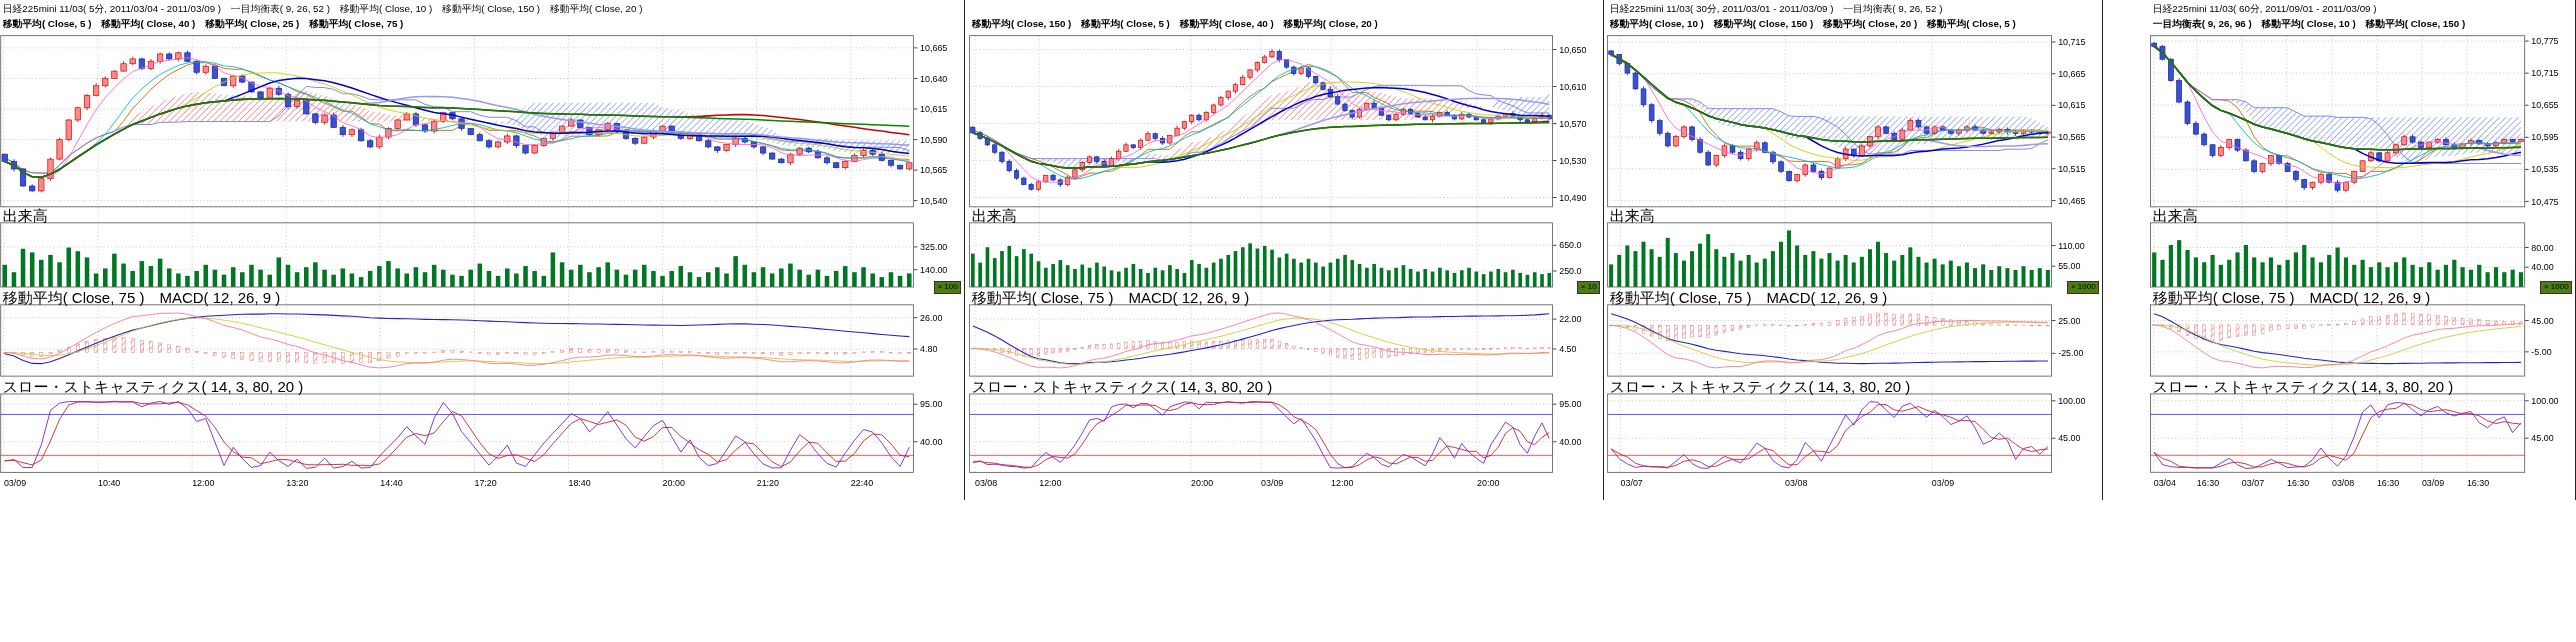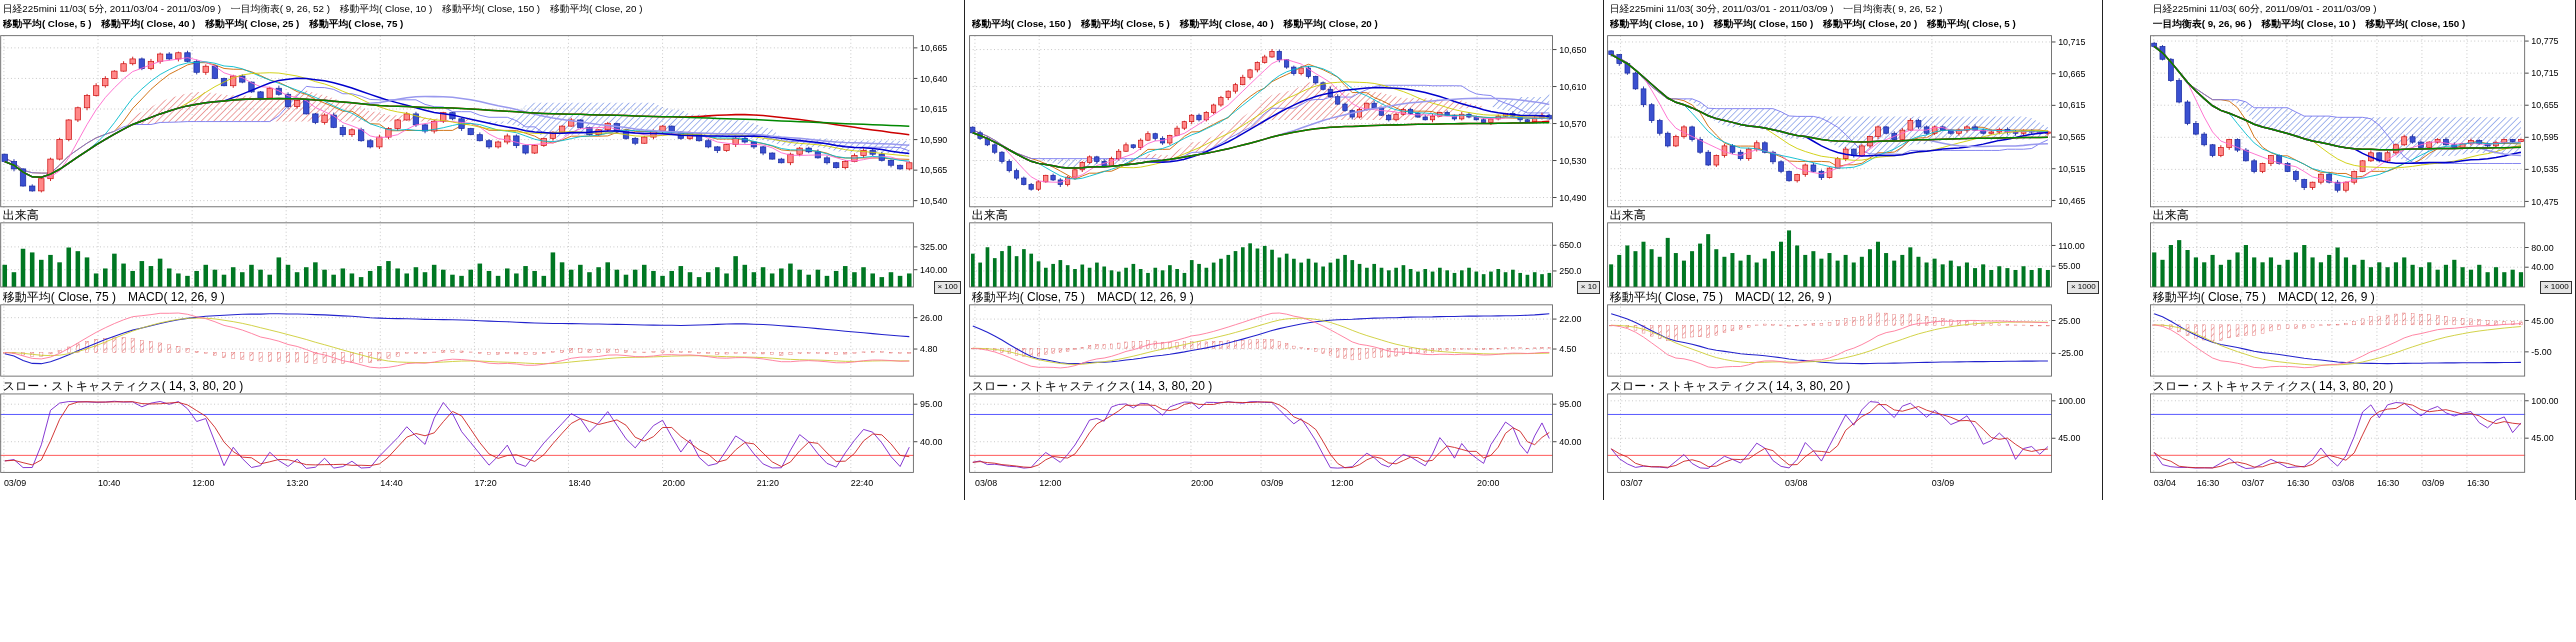--- a/index.html
+++ b/index.html
@@ -7,24 +7,24 @@
   .screen { position:relative; width:2576px; height:642px; background:#ffffff; overflow:hidden; }
   .panel { position:absolute; top:0; height:500px; background:#ffffff; border-right:0.9px solid #222222; }
   .p0 { left:0;      width:965px; }
   .p1 { left:969px; width:635px; }
   .p2 { left:1607px; width:496px; }
   .p3 { left:2150px; width:426px; }
   .chart-host { position:absolute; left:0; top:0; width:100%; height:492px; }
   .hdr { position:absolute; left:2.7px; width:calc(100% - 5.4px); height:12.5px;
          font-size:9.8px; line-height:12.5px; color:#000; white-space:nowrap; overflow:hidden; }
   .hdr1 { top:2.7px; } .hdr2 { top:18px;font-weight:bold; }
-  .sublbl { position:absolute; left:2.7px; font-size:12px; line-height:11.6px; color:#000; white-space:nowrap; }
+  .sublbl { position:absolute; left:2.7px; font-size:15px; line-height:11.6px; color:#000; white-space:nowrap; }
   .lbl-vol { top:210px; } .lbl-macd { top:292px; } .lbl-stoch { top:381px; }
   .badge { position:absolute; right:2.7px; top:281px; font-size:8px; line-height:10.7px;
-           border:0.9px solid #333; background:#e5e5e5; padding:0 2.7px; color:#000; }
+           border:0.9px solid #333; background:#4d7c0f; padding:0 2.7px; color:#000; }
   svg text { font-family:"Liberation Sans","DejaVu Sans",sans-serif; font-size:10px; fill:#000; }
 </style>
 </head>
 <body>
 
 <div class="screen">
 
   <div class="panel p0">
     <div class="chart-host"><svg width="964" height="492" xmlns="http://www.w3.org/2000/svg" viewBox="0 0 1081 552">
           <defs>

